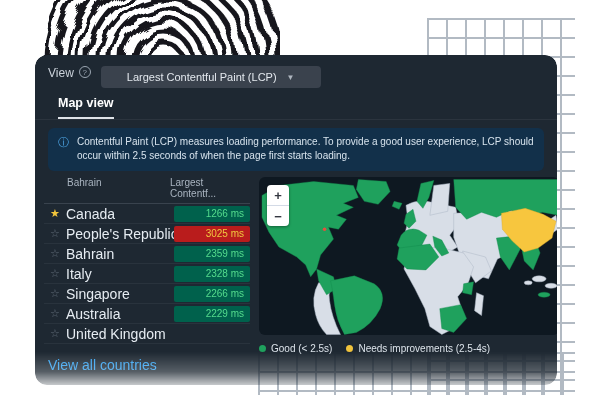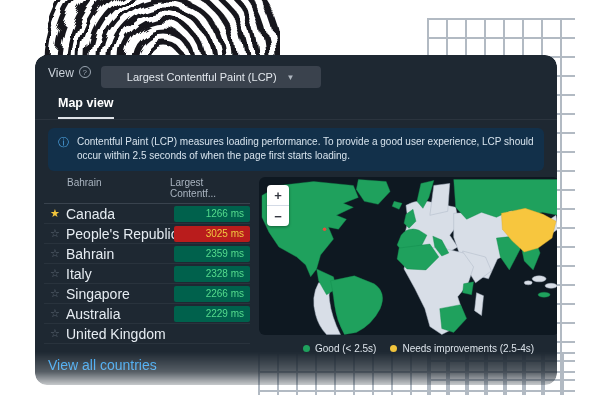--- a/index.html
+++ b/index.html
@@ -65,21 +65,21 @@
 
   
   .map-panel { margin-left:9px; width:300px; }
   .map { position:relative; width:300px; height:158px; border-radius:6px; overflow:hidden;
     background:#0e1821; cursor:grab; }
   .zoom-ctl { position:absolute; left:8px; top:8px; width:22px; background:#ffffff;
     border-radius:4px; box-shadow:0 1px 3px rgba(0,0,0,.4); overflow:hidden; }
   .zoom-btn { height:20px; display:flex; align-items:center; justify-content:center;
     color:#343741; font-size:13px; font-weight:bold; cursor:pointer; }
   .zoom-div { height:1px; background:#d3dae6; }
-  .legend { display:flex; gap:14px; align-items:center; margin-top:8px;margin-left:44px; }
+  .legend { display:flex; gap:14px; align-items:center; margin-top:8px; }
   .legend-item { display:flex; align-items:center; gap:5px; font-size:10px; color:#dce3ea; }
   .dot { width:7px; height:7px; border-radius:50%; }
   .dot.good { background:#1fa15d; } .dot.warn { background:#f0c33c; } .dot.poor { background:#eb6a5a; }
 </style>
 </head>
 <body>
 
 <div class="stage">
 
   <svg class="decor-waves" viewBox="0 0 262 205">

